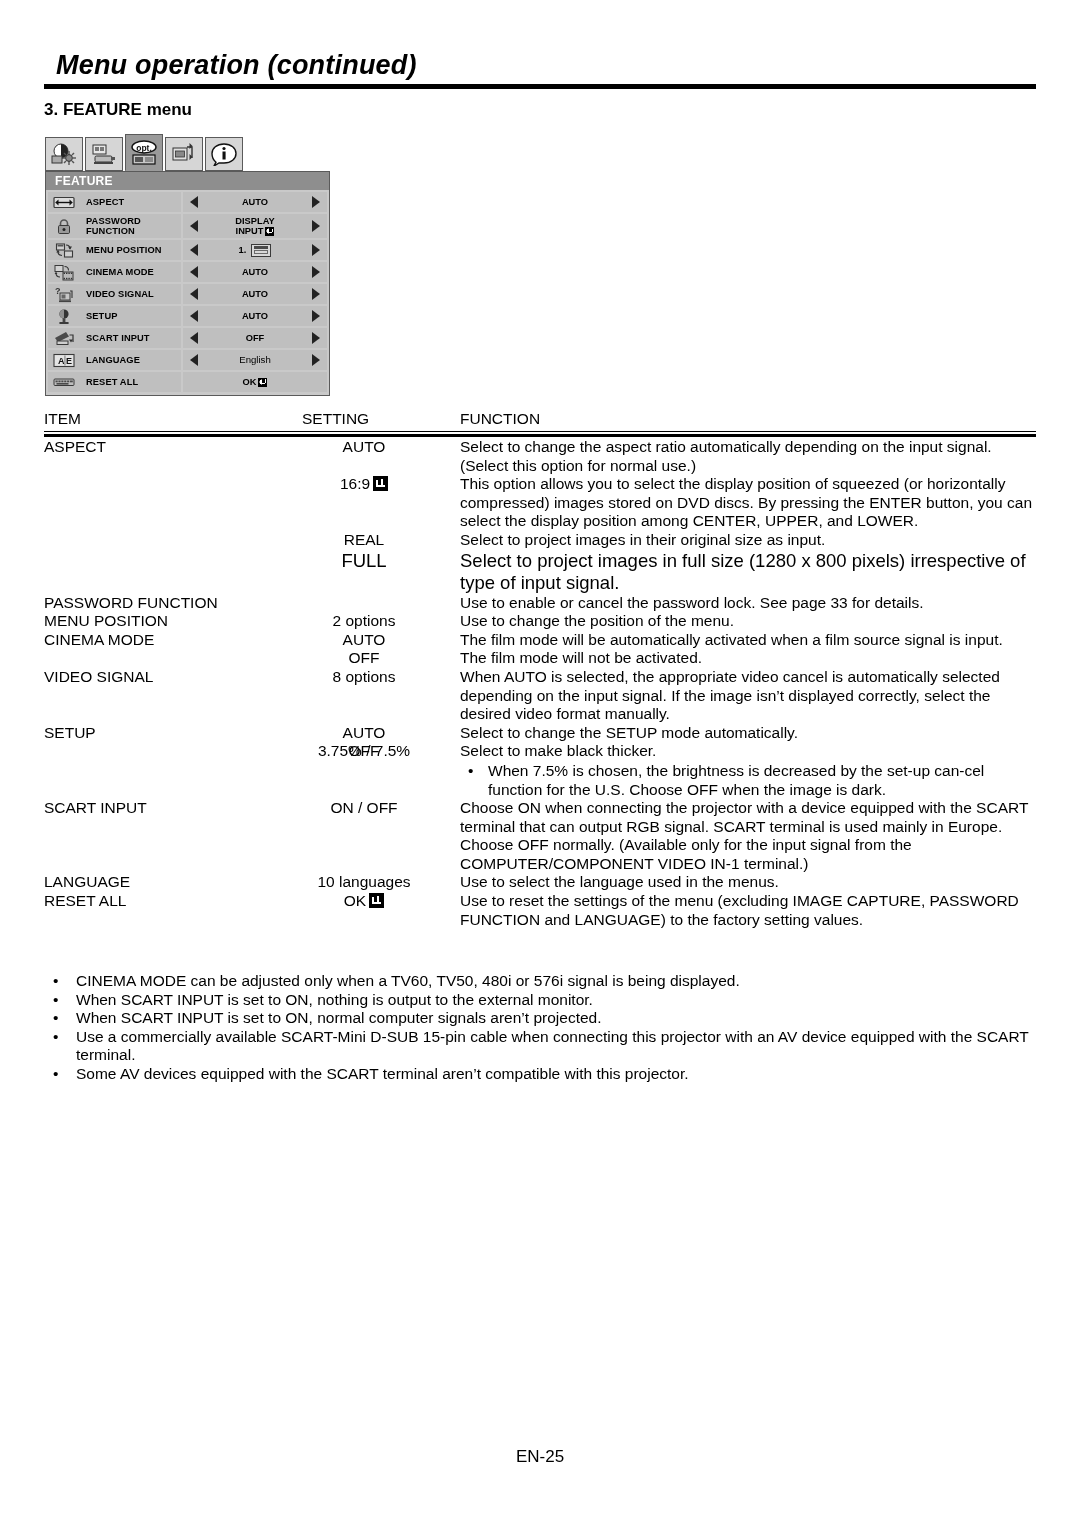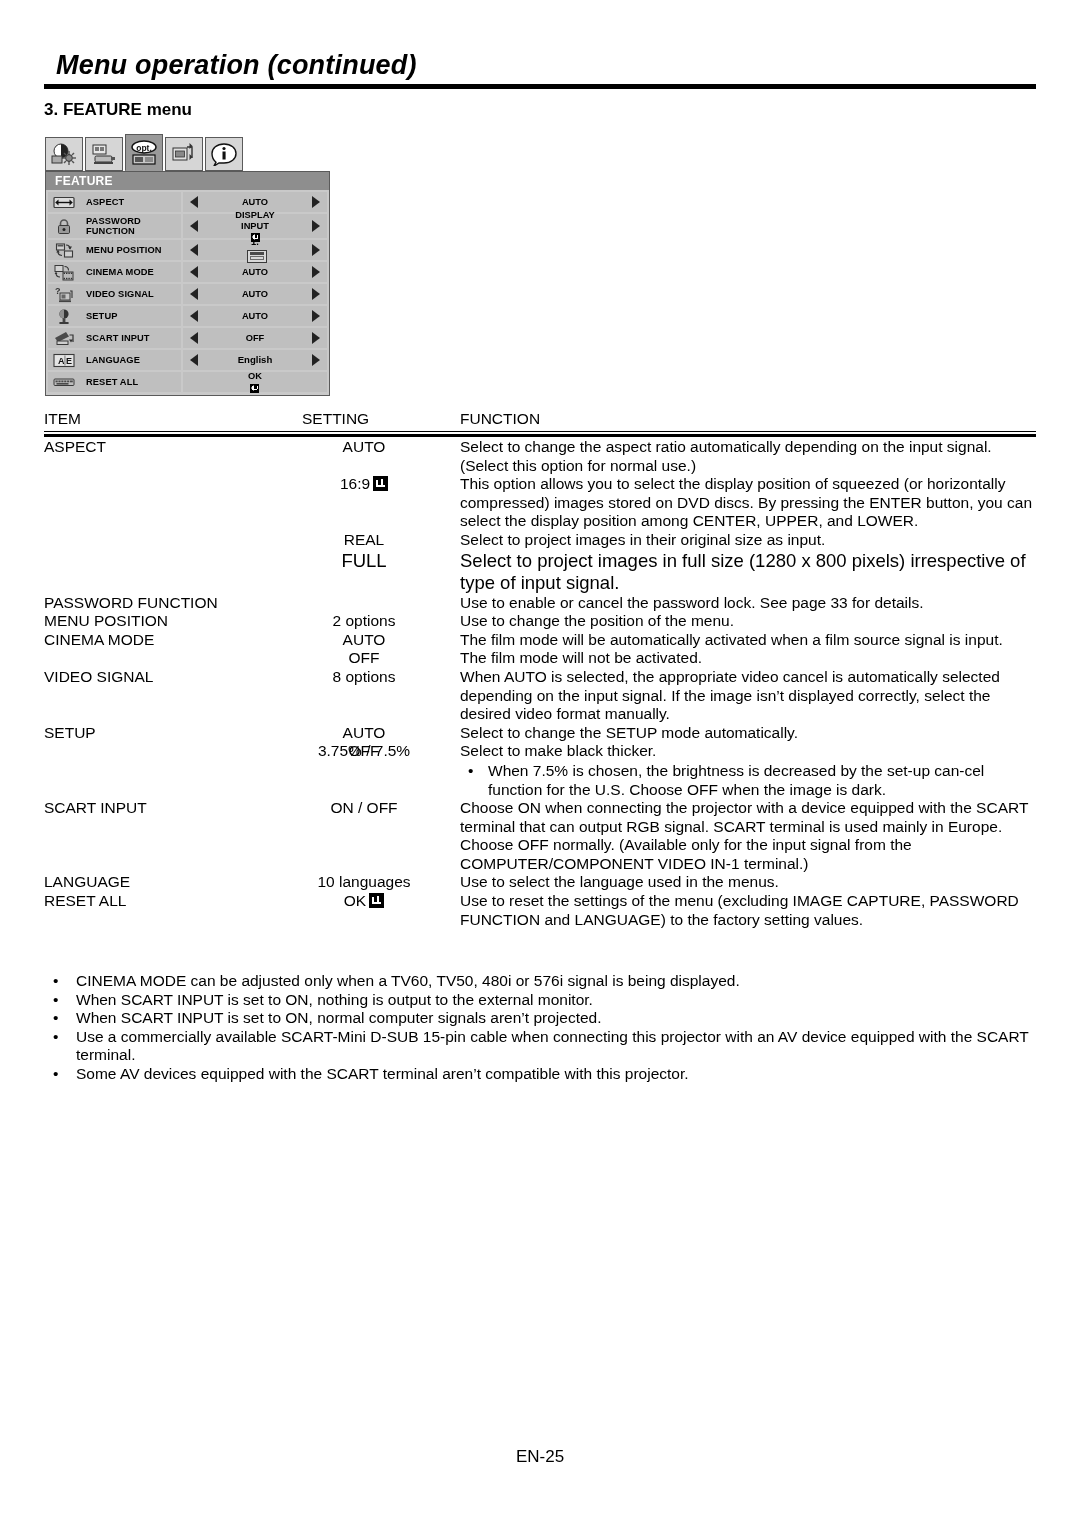--- a/index.html
+++ b/index.html
@@ -154,22 +154,22 @@
     flex: 1;
     text-align: center;
     font-size: 9.3px;
     font-weight: bold;
     line-height: 10.5px;
     display: flex;
     flex-direction: column;
     align-items: center;
     justify-content: center;
   }
-  .osd-value.thin { font-weight: bold; font-size: 9.6px; text-align: center; }
-  .vrow { display: flex; align-items: center; justify-content: center; gap: 2px; flex-direction: column; }
+  .osd-value.thin { font-weight: normal; font-size: 9.6px; text-align: center; }
+  .vrow { display: flex; align-items: center; justify-content: center; gap: 2px; }
 
   .ent {
     display: inline-block;
     width: 9px;
     height: 9px;
     background: #000;
     position: relative;
     vertical-align: -1px;
   }
   .ent::before {

